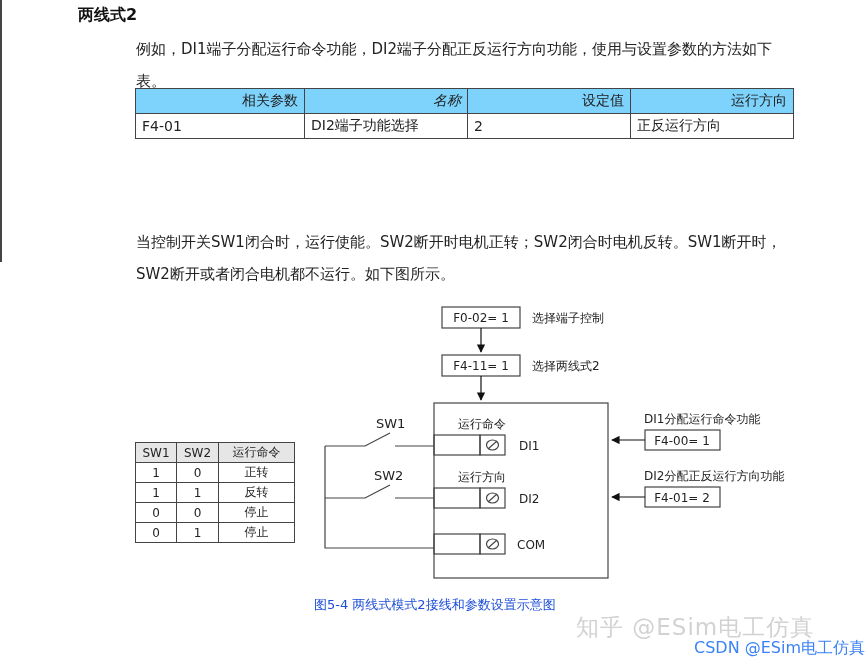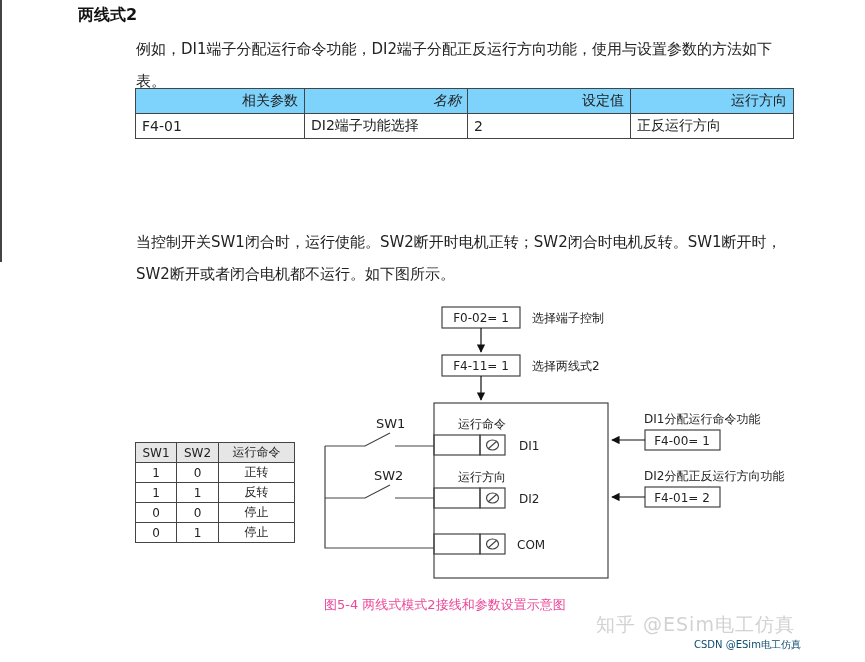--- a/index.html
+++ b/index.html
@@ -24,23 +24,23 @@
 
   table.truth {
     position: absolute; left: 135px; top: 442px; border-collapse: collapse; font-size: 12px; color: #222;
   }
   table.truth th, table.truth td { border: 1px solid #444; height: 19px; text-align: center; font-weight: normal; padding: 0; }
   table.truth th { background: #e6e6e6; }
   .t1 { width: 40px; } .t2 { width: 41px; } .t3 { width: 75px; }
 
   svg.diagram { position: absolute; left: 0; top: 0; }
   .dtext { font-family: "DejaVu Sans", "Liberation Sans", sans-serif; font-size: 12px; fill: #222; }
-  .caption { position: absolute; left: 324px; top: 596px; font-size: 13px; color: #ec4899; }
-  .wm1 { position: absolute; left: 596px; top: 612px; font-size: 19px; color: #d2d2d2; letter-spacing: 1px; }
-  .wm2 { position: absolute; left: 694px; top: 638px; font-size: 10px; color: #0c4a6e; text-align: center; }
+  .caption { position: absolute; left: 314px; top: 596px; font-size: 13px; color: #1d4ed8; }
+  .wm1 { position: absolute; left: 576px; top: 612px; font-size: 23px; color: #d2d2d2; letter-spacing: 1px; }
+  .wm2 { position: absolute; left: 694px; top: 638px; font-size: 16px; color: #3b82f6; text-align: center; }
 </style>
 </head>
 <body>
 
 <div class="left-rule"></div>
 
 <div class="heading">两线式2</div>
 <div class="para p1">例如，DI1端子分配运行命令功能，DI2端子分配正反运行方向功能，使用与设置参数的方法如下表。</div>
 
 <table class="params">

